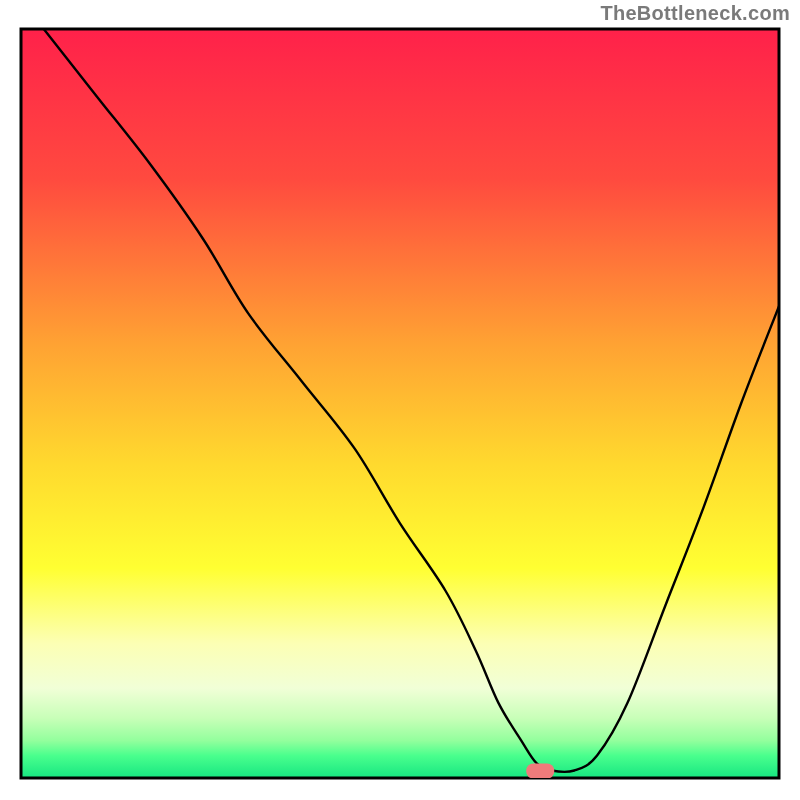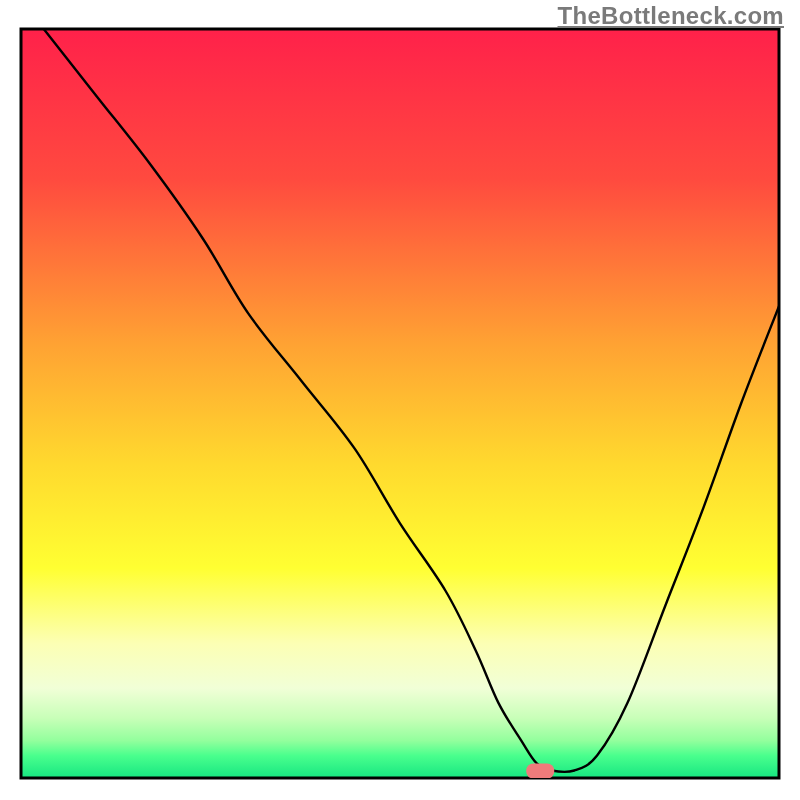--- a/index.html
+++ b/index.html
@@ -12,26 +12,25 @@
     font-family: Arial, Helvetica, sans-serif;
   }
   .stage {
     position: relative;
     width: 800px;
     height: 800px;
   }
   .watermark {
     position: absolute;
     top: 2px;
-    right: 16px;
-    font-size: 24px;
+    right: 10px;
+    font-size: 20px;
     font-weight: 600;
     color: #7a7a7a;
     letter-spacing: 0.3px;
-    text-decoration: underline;
   }
   svg {
     position: absolute;
     left: 0;
     top: 0;
     width: 800px;
     height: 800px;
   }
   .line {
     fill: none;

